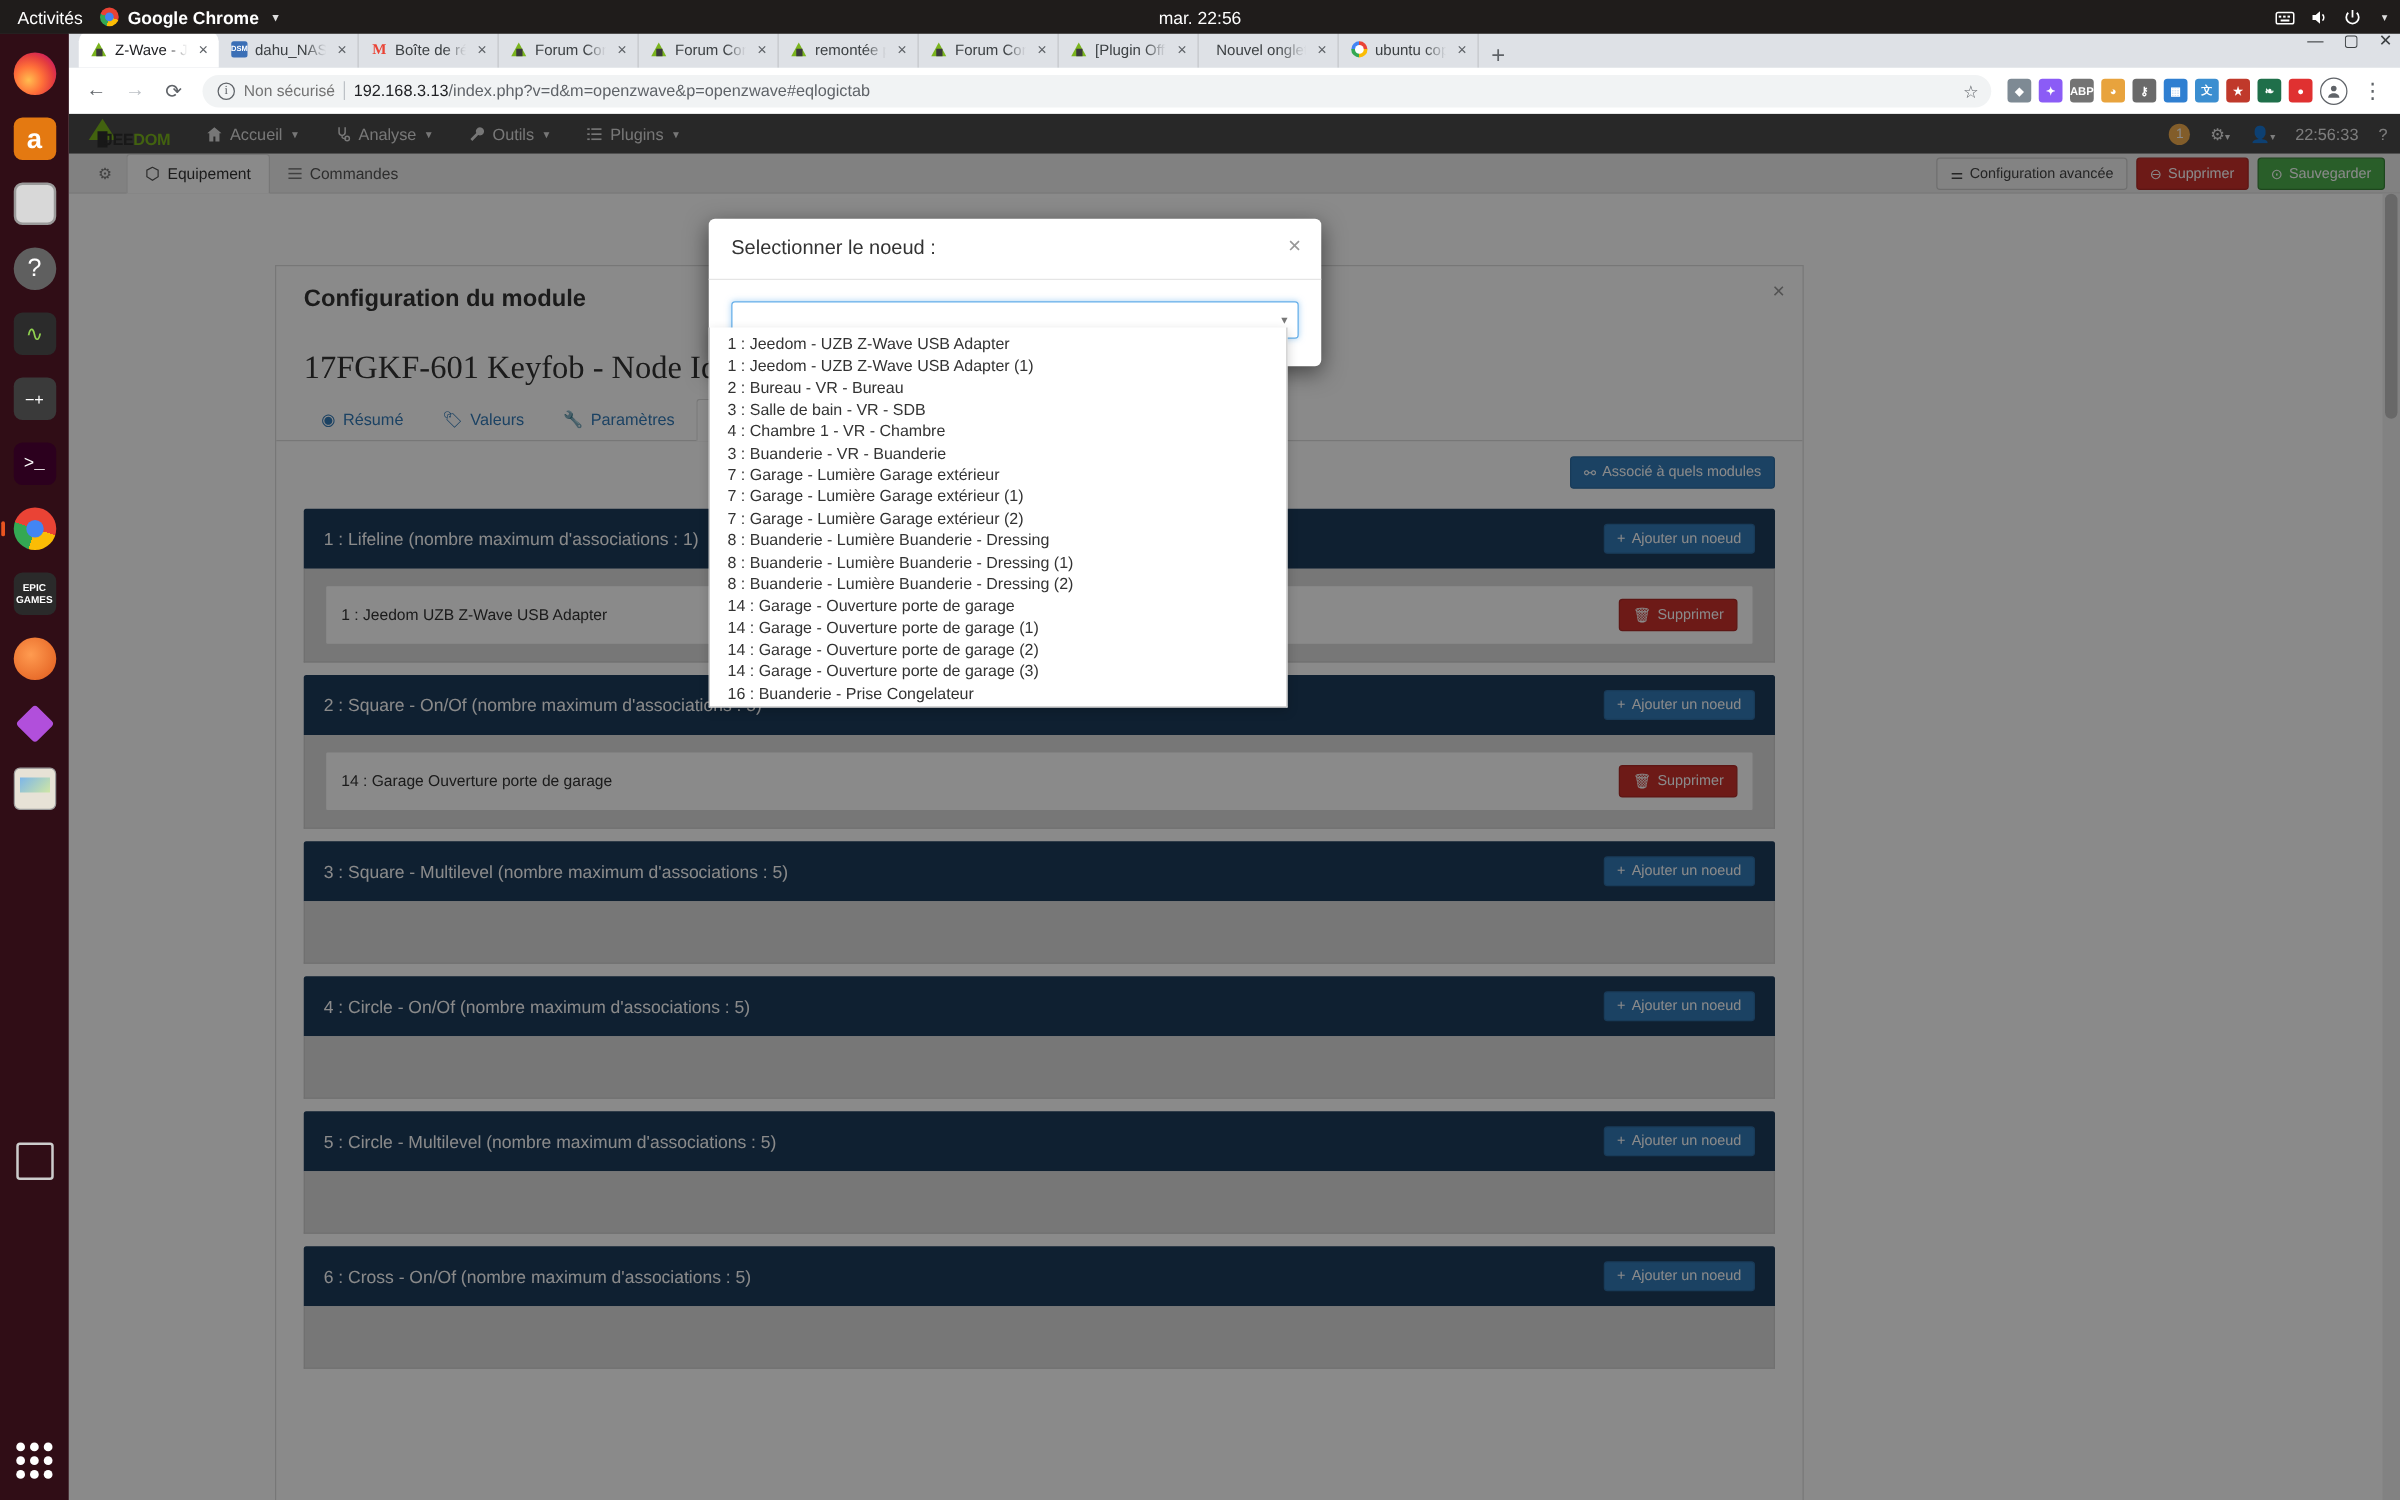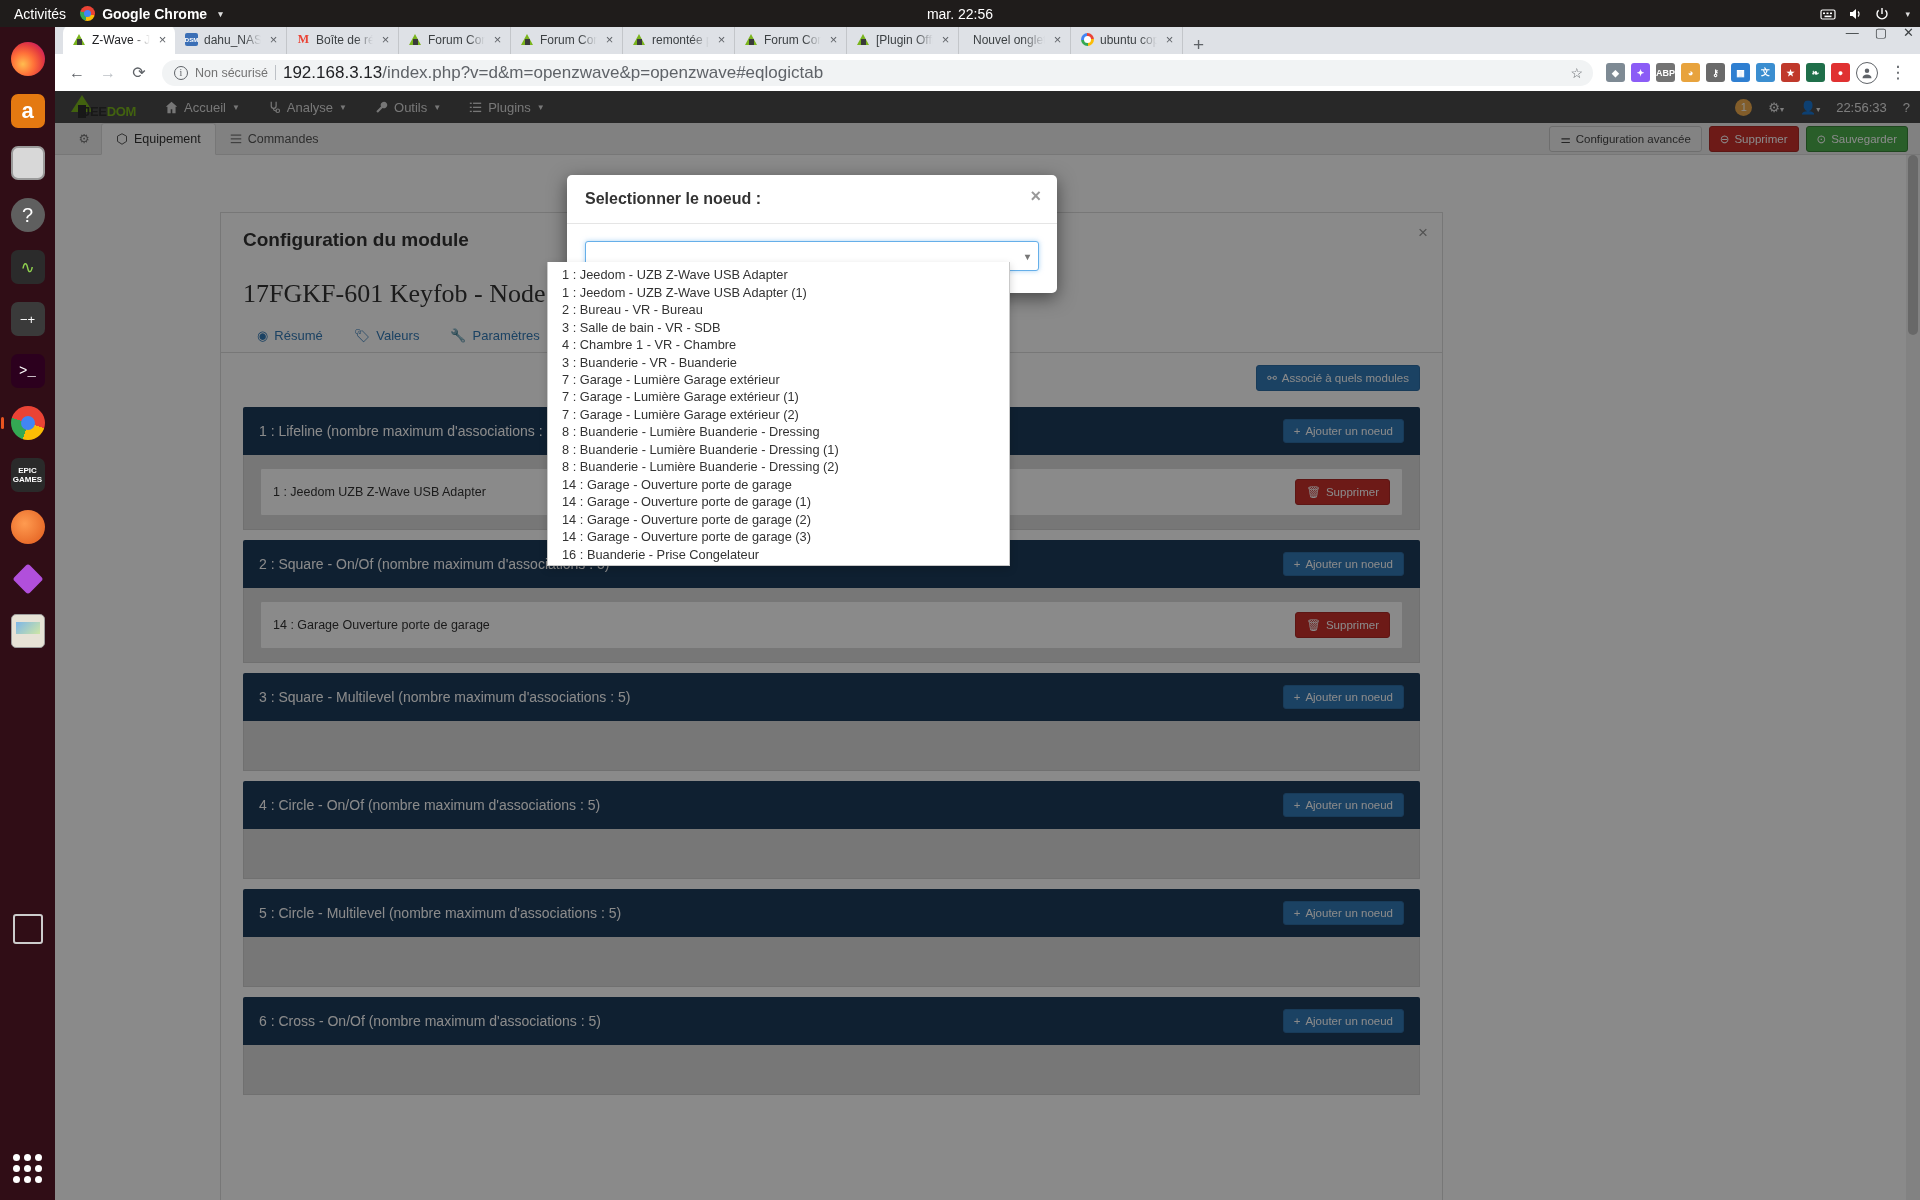--- a/index.html
+++ b/index.html
@@ -65,21 +65,21 @@
 
   .toolbar { height:37px; background:#fff; display:flex; align-items:center; padding:0 8px; gap:3px; }
   .tb-btn { width:28px;height:28px;display:flex;align-items:center;justify-content:center;color:#5f6368;font-size:16px;}
   .omnibox {
     flex:1; height:26px; background:#f1f3f4; border-radius:13px; display:flex; align-items:center;
     padding:0 12px; gap:7px; font-size:13px; color:#202124; margin:0 6px; position:relative;
   }
   .omni-info{width:14px;height:14px;border-radius:50%;border:1.3px solid #5f6368;color:#5f6368;font-size:10px;display:flex;align-items:center;justify-content:center;line-height:1;font-family:"Liberation Serif",serif;}
   .omni-insecure{color:#737373;font-size:12.5px;}
   .omni-sep{width:1px;height:15px;background:#bdc1c6;}
-  .omni-url{color:#5f6368;font-size:17px;}
+  .omni-url{color:#5f6368;font-size:13px;}
   .omni-url b{color:#202124;font-weight:normal;}
   .omni-star{position:absolute;right:10px;color:#5f6368;font-size:14px;}
   .ext-row{display:flex;align-items:center;gap:6px;padding-left:4px;}
   .ext{width:19px;height:19px;border-radius:3px;display:flex;align-items:center;justify-content:center;font-size:9px;color:#fff;font-weight:bold;}
   .avatar-btn{width:22px;height:22px;border-radius:50%;border:1.5px solid #5f6368;display:flex;align-items:center;justify-content:center;}
 
   
   .page { position:relative; height:1109px; background:#fff; overflow:hidden; }
 
   .jeedom-nav { height:32px; background:#4a4a4a; display:flex; align-items:center; padding:0 14px; position:relative; }
@@ -123,31 +123,31 @@
   .group-body.empty{min-height:50px;}
 
   
   .vscroll{position:absolute;right:0;top:0;width:14px;height:1045px;background:#f1f1f1;}
   .vthumb{position:absolute;top:0;left:2px;width:10px;height:180px;background:#c1c1c1;border-radius:5px;}
 
   
   .overlay{position:absolute;top:0;left:0;width:1865px;height:1146px;background:rgba(0,0,0,0.46);z-index:150;}
   .modal{
     position:absolute; left:512px; top:84px; width:490px; background:#fff;
-    border-radius:5px; box-shadow:0 5px 18px rgba(0,0,0,0.5); z-index:160;font-weight:bold;
+    border-radius:5px; box-shadow:0 5px 18px rgba(0,0,0,0.5); z-index:160;
   }
   .modal-head{padding:15px 18px;border-bottom:1px solid #e5e5e5;position:relative;}
   .modal-title{font-size:16px;color:#333;}
   .modal-x{position:absolute;right:16px;top:12px;color:#999;font-size:18px;line-height:1;}
   .modal-body{padding:17px 18px 22px;min-height:62px;}
   .select-box{height:30px;border:1px solid #66afe9;border-radius:3px;background:#fff;box-shadow:0 0 5px rgba(102,175,233,.55);display:flex;align-items:center;justify-content:flex-end;padding-right:8px;}
   .select-caret{color:#777;font-size:10px;}
 
   .dropdown{
-    position:absolute; left:492px; top:171px; width:463px; background:#fff;
+    position:absolute; left:512px; top:171px; width:463px; background:#fff;
     border:1px solid #c9c9c9; border-top:none; z-index:170; box-shadow:0 3px 8px rgba(0,0,0,.18);
     padding:4px 0 2px;
   }
   .dd-item{font-size:12.8px;color:#333;padding:1.1px 14px;line-height:15.3px;white-space:nowrap;}
 
   .ff-logo{width:34px;height:34px;border-radius:50%;background:radial-gradient(circle at 35% 65%,#ffbd4f 0%,#ff7139 35%,#e53e3e 62%,#b5007f 100%);}
   .amz{width:34px;height:34px;border-radius:7px;background:#e47911;color:#fff;font-size:22px;display:flex;align-items:center;justify-content:center;font-weight:bold;}
   .mail-i{width:34px;height:34px;border-radius:7px;background:#d8d8d8;border:2px solid #9a9a9a;}
   .help-i{width:34px;height:34px;border-radius:50%;background:#5f5f5f;color:#fff;font-size:20px;display:flex;align-items:center;justify-content:center;}
   .pulse-i{width:34px;height:34px;border-radius:7px;background:#2b2b2b;color:#8fd14f;font-size:17px;display:flex;align-items:center;justify-content:center;}

